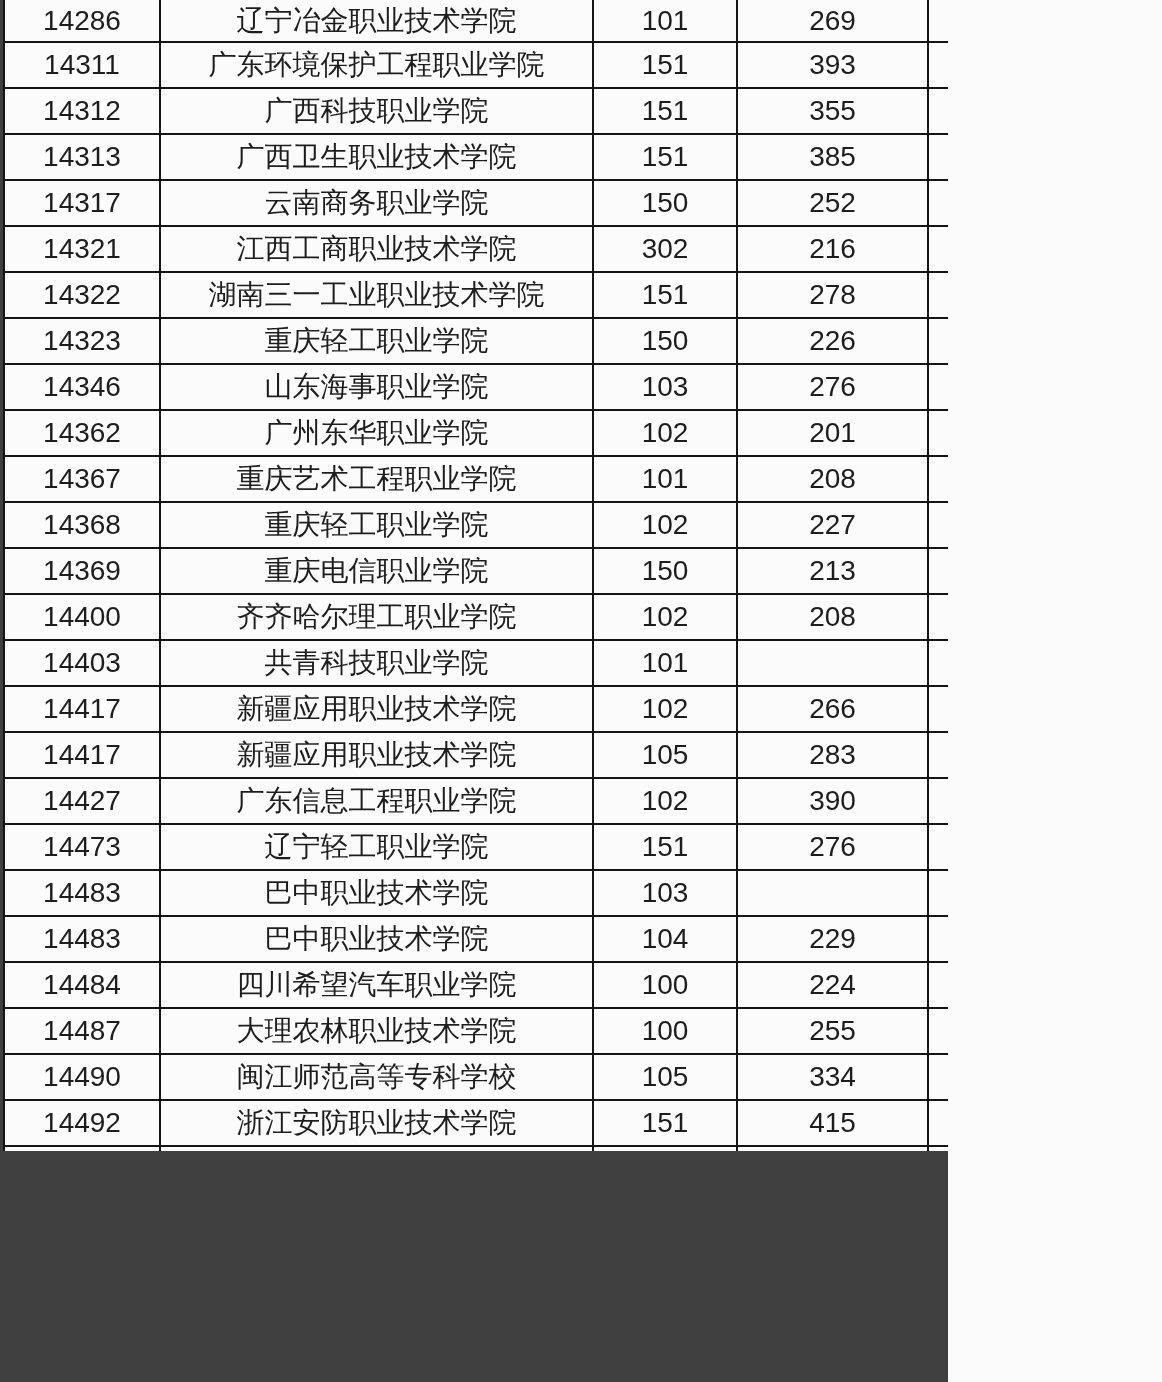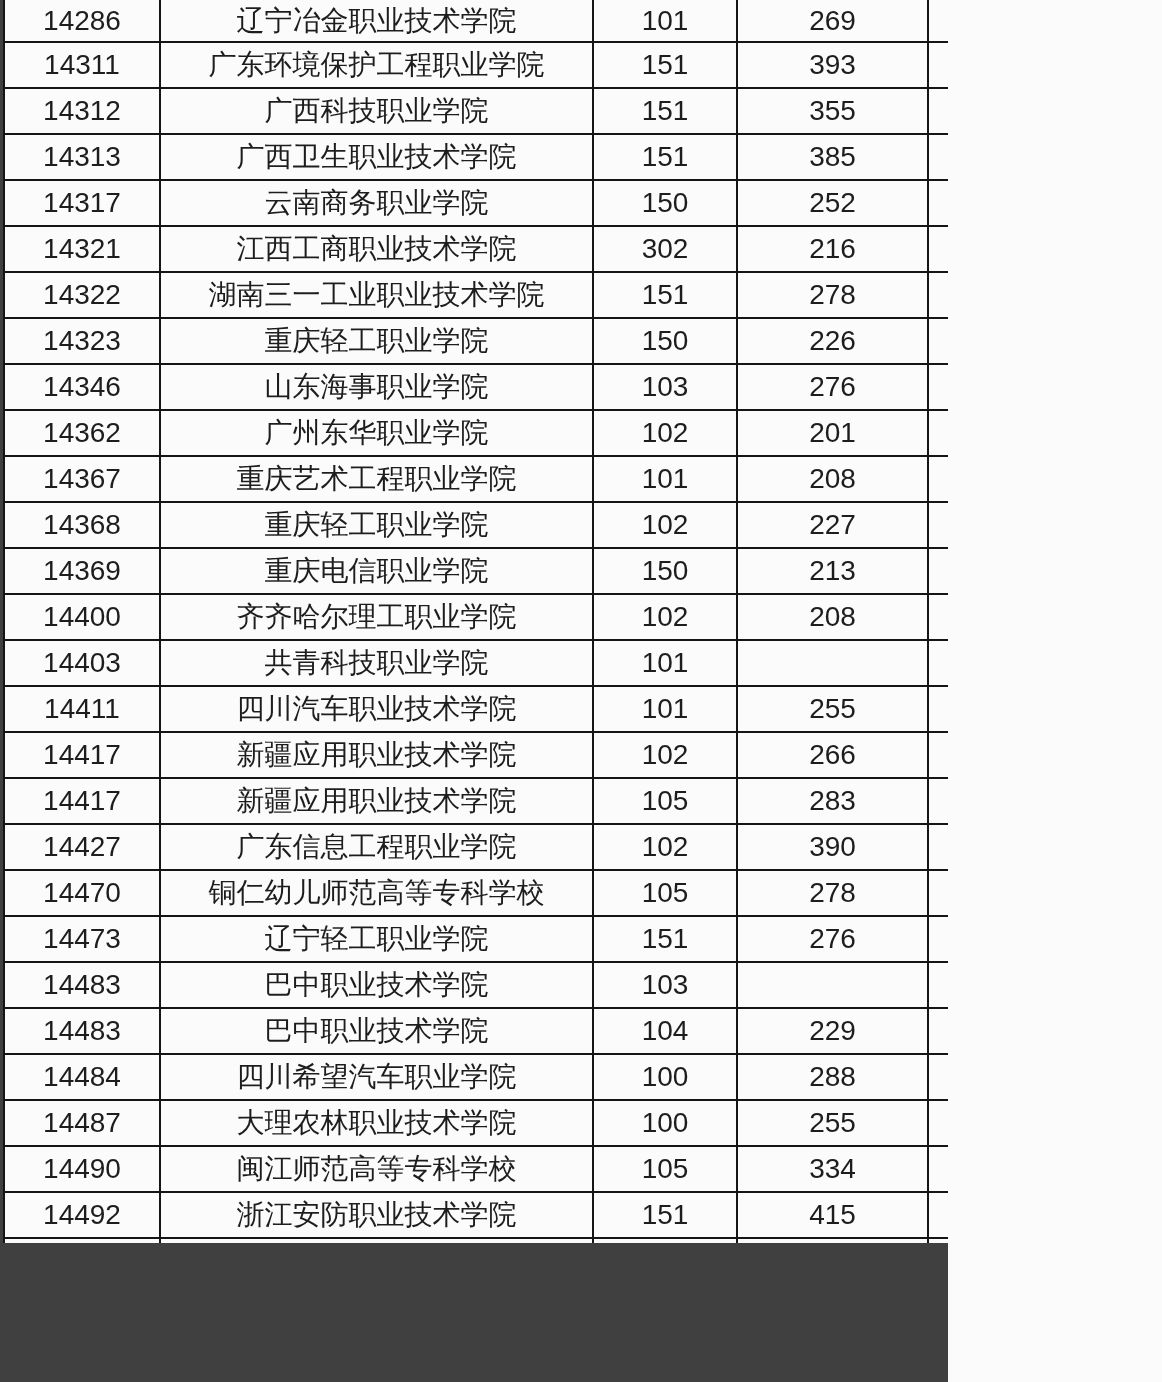--- a/index.html
+++ b/index.html
@@ -154,27 +154,20 @@
           <td></td>
         </tr>
         <tr class="row">
           <td>14403</td>
           <td>共青科技职业学院</td>
           <td>101</td>
           <td></td>
           <td></td>
         </tr>
         <tr class="row">
-          <td>14411</td>
-          <td>四川汽车职业技术学院</td>
-          <td>101</td>
-          <td>255</td>
-          <td></td>
-        </tr>
-        <tr class="row">
           <td>14417</td>
           <td>新疆应用职业技术学院</td>
           <td>102</td>
           <td>266</td>
           <td></td>
         </tr>
         <tr class="row">
           <td>14417</td>
           <td>新疆应用职业技术学院</td>
           <td>105</td>
@@ -182,27 +175,20 @@
           <td></td>
         </tr>
         <tr class="row">
           <td>14427</td>
           <td>广东信息工程职业学院</td>
           <td>102</td>
           <td>390</td>
           <td></td>
         </tr>
         <tr class="row">
-          <td>14470</td>
-          <td>铜仁幼儿师范高等专科学校</td>
-          <td>105</td>
-          <td>278</td>
-          <td></td>
-        </tr>
-        <tr class="row">
           <td>14473</td>
           <td>辽宁轻工职业学院</td>
           <td>151</td>
           <td>276</td>
           <td></td>
         </tr>
         <tr class="row">
           <td>14483</td>
           <td>巴中职业技术学院</td>
           <td>103</td>
@@ -213,21 +199,21 @@
           <td>14483</td>
           <td>巴中职业技术学院</td>
           <td>104</td>
           <td>229</td>
           <td></td>
         </tr>
         <tr class="row">
           <td>14484</td>
           <td>四川希望汽车职业学院</td>
           <td>100</td>
-          <td>288</td>
+          <td>224</td>
           <td></td>
         </tr>
         <tr class="row">
           <td>14487</td>
           <td>大理农林职业技术学院</td>
           <td>100</td>
           <td>255</td>
           <td></td>
         </tr>
         <tr class="row">

